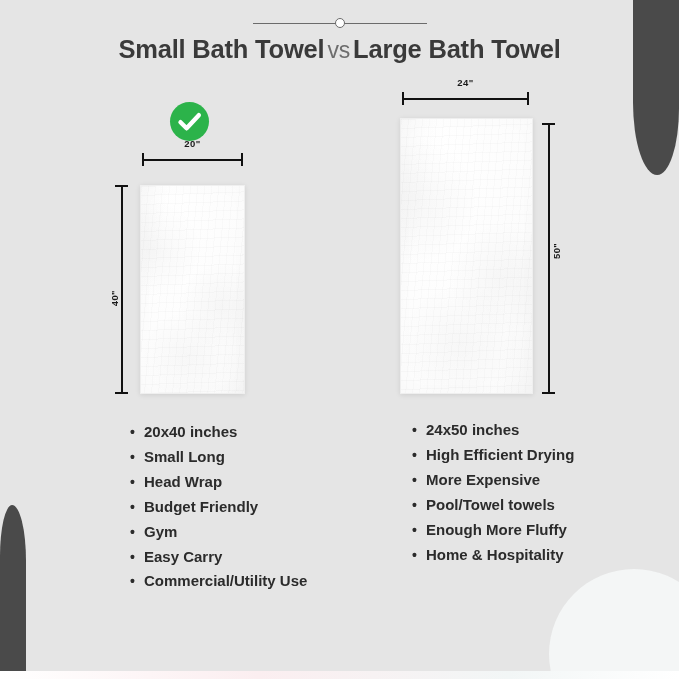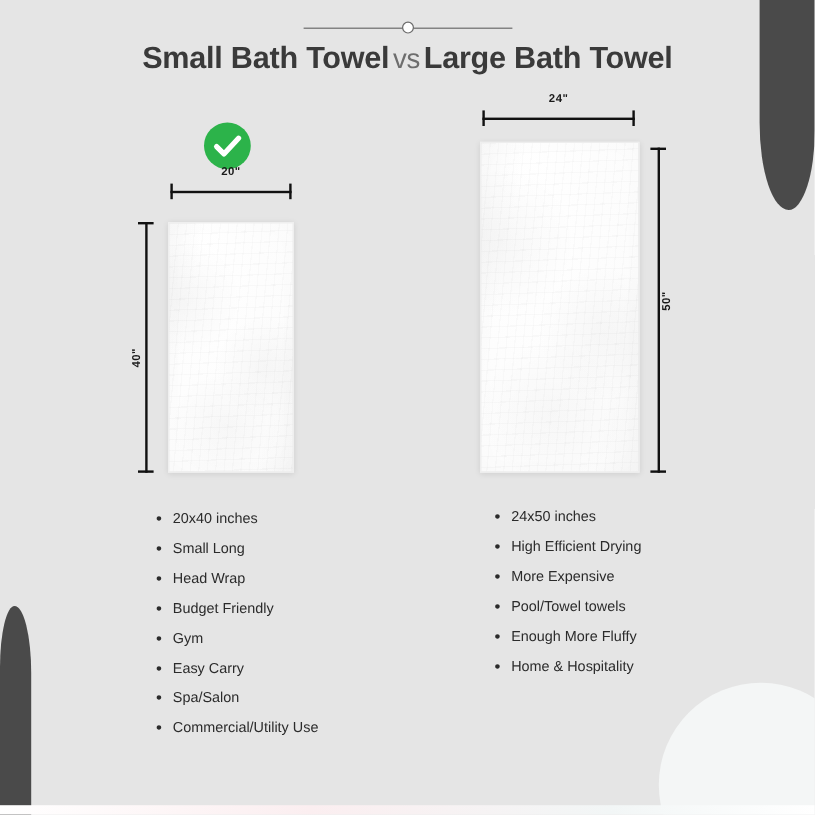--- a/index.html
+++ b/index.html
@@ -186,22 +186,23 @@
   .dim-40 { left: 115px; top: 185px; height: 209px; }
   .dim-24 { left: 402px; top: 92px;  width: 127px; }
   .dim-50 { left: 542px; top: 123px; height: 271px; }
 
   
   .features {
     position: absolute;
     list-style: none;
     margin: 0;
     padding: 0;
-    font-size: 12px;
+    font-size: 15px;
     color: #2b2b2b;
+    font-weight: bold;
   }
   .features li {
     position: relative;
     padding-left: 14px;
     line-height: 24.9px;
     white-space: nowrap;
   }
   .features li::before {
     content: "•";
     position: absolute;
@@ -256,21 +257,20 @@
 
     <div class="towel towel-small"></div>
 
     <ul class="features features-left">
       <li>20x40 inches</li>
       <li>Small Long</li>
       <li>Head Wrap</li>
       <li>Budget Friendly</li>
       <li>Gym</li>
       <li>Easy Carry</li>
-      <li>Spa/Salon</li>
       <li>Commercial/Utility Use</li>
     </ul>
   </div>
 
   <div class="col col-right">
     
   </div>
 
   <div class="dim-h dim-24">
     <div class="label">24"</div>

